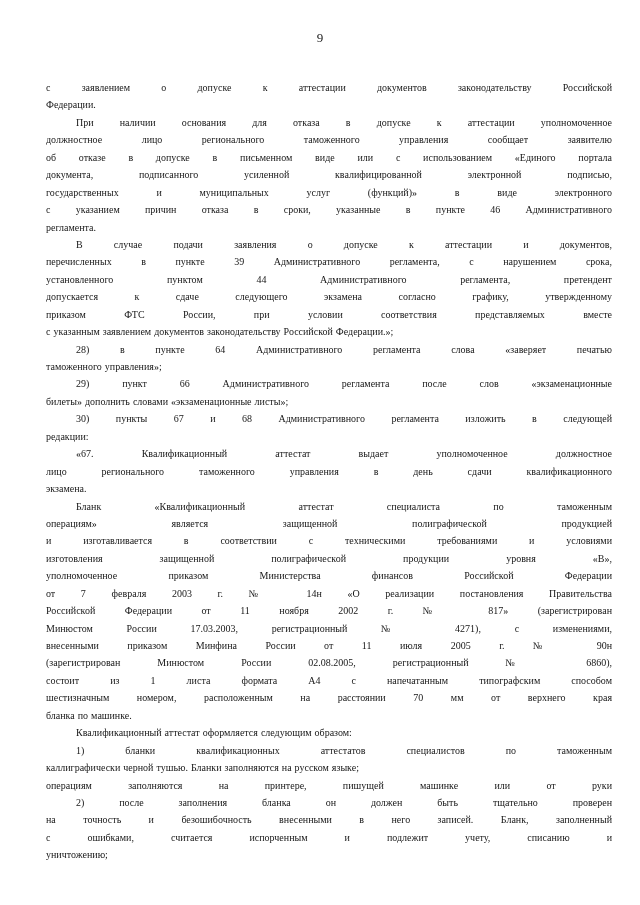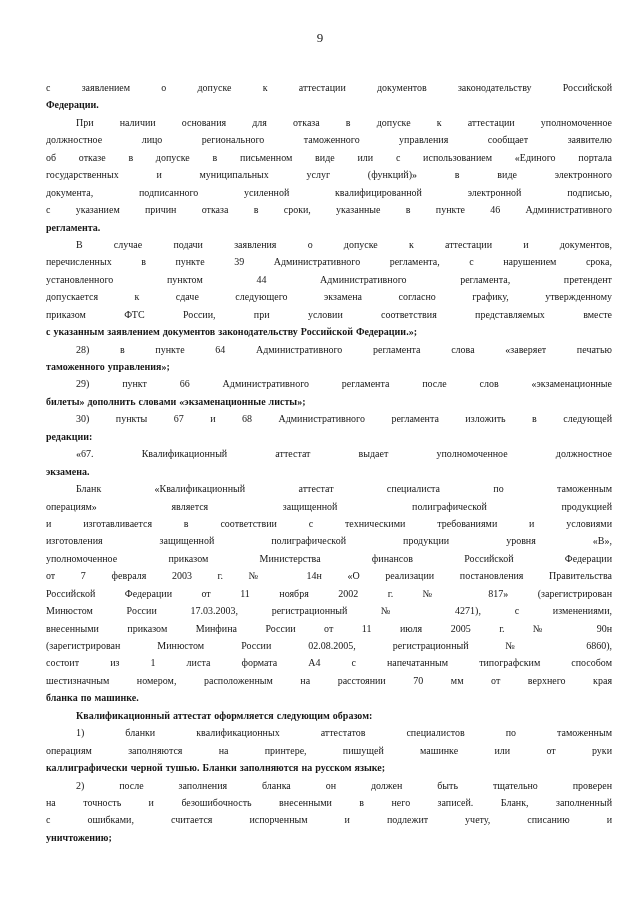--- a/index.html
+++ b/index.html
@@ -39,42 +39,41 @@
   }
   .line {
     height: 17.45px;
     overflow: hidden;
     text-align: justify;
     text-align-last: justify;
     word-spacing: 0.5px;
   }
   .line.last {
     text-align-last: left;
-    font-weight: bold;
   }
   .line.indent {
     text-indent: 30px;
   }
 </style>
 </head>
 <body>
 
 <div class="page">
   <div class="page-number">9</div>
   <div class="text-block">
       <div class="para">
         <div class="line">с заявлением о допуске к аттестации документов законодательству Российской</div>
         <div class="line last">Федерации.</div>
       </div>
       <div class="para">
         <div class="line indent">При наличии основания для отказа в допуске к аттестации уполномоченное</div>
         <div class="line">должностное лицо регионального таможенного управления сообщает заявителю</div>
         <div class="line">об отказе в допуске в письменном виде или с использованием «Единого портала</div>
+        <div class="line">документа, подписанного усиленной квалифицированной электронной подписью,</div>
         <div class="line">государственных и муниципальных услуг (функций)» в виде электронного</div>
-        <div class="line">документа, подписанного усиленной квалифицированной электронной подписью,</div>
         <div class="line">с указанием причин отказа в сроки, указанные в пункте 46 Административного</div>
         <div class="line last">регламента.</div>
       </div>
       <div class="para">
         <div class="line indent">В случае подачи заявления о допуске к аттестации и документов,</div>
         <div class="line">перечисленных в пункте 39 Административного регламента, с нарушением срока,</div>
         <div class="line">установленного пунктом 44 Административного регламента, претендент</div>
         <div class="line">допускается к сдаче следующего экзамена согласно графику, утвержденному</div>
         <div class="line">приказом ФТС России, при условии соответствия представляемых вместе</div>
         <div class="line last">с указанным заявлением документов законодательству Российской Федерации.»;</div>
@@ -86,20 +85,21 @@
       <div class="para">
         <div class="line indent">29) пункт 66 Административного регламента после слов «экзаменационные</div>
         <div class="line last">билеты» дополнить словами «экзаменационные листы»;</div>
       </div>
       <div class="para">
         <div class="line indent">30) пункты 67 и 68 Административного регламента изложить в следующей</div>
         <div class="line last">редакции:</div>
       </div>
       <div class="para">
         <div class="line indent">«67. Квалификационный аттестат выдает уполномоченное должностное</div>
+        <div class="line">лицо регионального таможенного управления в день сдачи квалификационного</div>
         <div class="line last">экзамена.</div>
       </div>
       <div class="para">
         <div class="line indent">Бланк «Квалификационный аттестат специалиста по таможенным</div>
         <div class="line">операциям» является защищенной полиграфической продукцией</div>
         <div class="line">и изготавливается в соответствии с техническими требованиями и условиями</div>
         <div class="line">изготовления защищенной полиграфической продукции уровня «В»,</div>
         <div class="line">уполномоченное приказом Министерства финансов Российской Федерации</div>
         <div class="line">от 7 февраля 2003 г. № 14н «О реализации постановления Правительства</div>
         <div class="line">Российской Федерации от 11 ноября 2002 г. № 817» (зарегистрирован</div>
@@ -108,22 +108,22 @@
         <div class="line">(зарегистрирован Минюстом России 02.08.2005, регистрационный № 6860),</div>
         <div class="line">состоит из 1 листа формата А4 с напечатанным типографским способом</div>
         <div class="line">шестизначным номером, расположенным на расстоянии 70 мм от верхнего края</div>
         <div class="line last">бланка по машинке.</div>
       </div>
       <div class="para">
         <div class="line last indent">Квалификационный аттестат оформляется следующим образом:</div>
       </div>
       <div class="para">
         <div class="line indent">1) бланки квалификационных аттестатов специалистов по таможенным</div>
+        <div class="line last">каллиграфически черной тушью. Бланки заполняются на русском языке;</div>
         <div class="line">операциям заполняются на принтере, пишущей машинке или от руки</div>
-        <div class="line last">каллиграфически черной тушью. Бланки заполняются на русском языке;</div>
       </div>
       <div class="para">
         <div class="line indent">2) после заполнения бланка он должен быть тщательно проверен</div>
         <div class="line">на точность и безошибочность внесенными в него записей. Бланк, заполненный</div>
         <div class="line">с ошибками, считается испорченным и подлежит учету, списанию и</div>
         <div class="line last">уничтожению;</div>
       </div>
     </div>
 </div>
 

